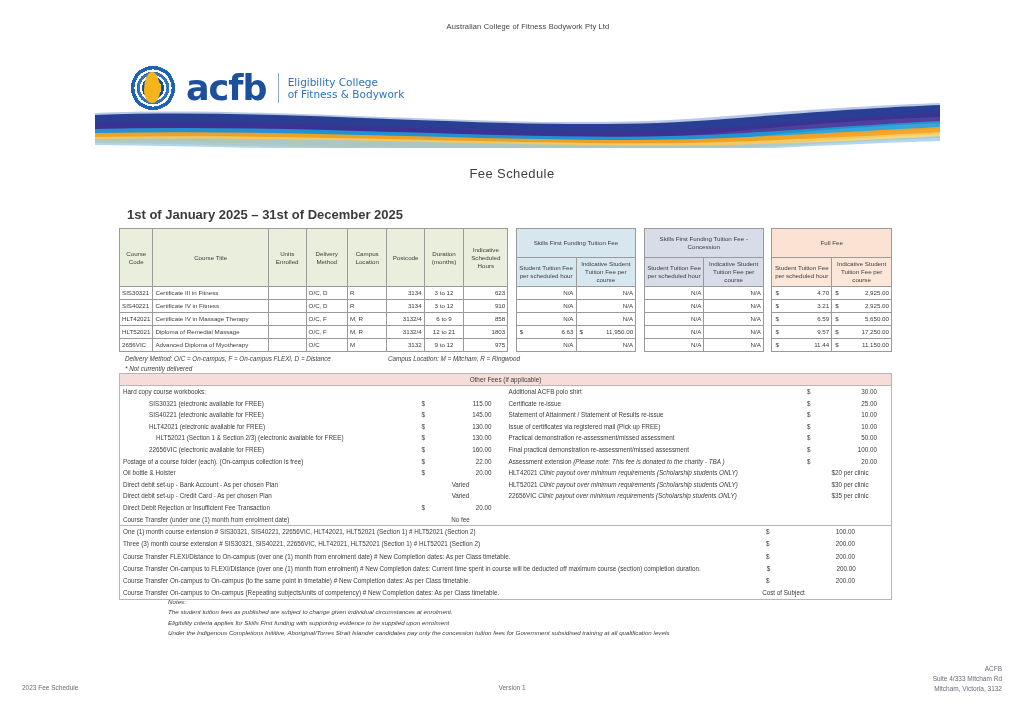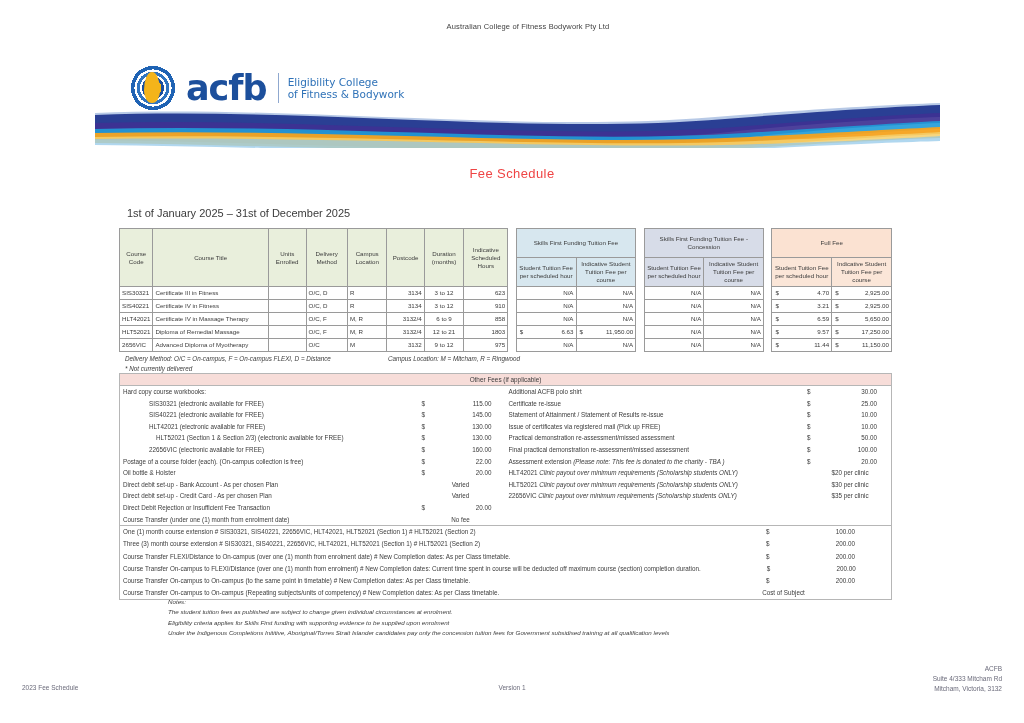--- a/index.html
+++ b/index.html
@@ -100,30 +100,30 @@
   }
 
   
   .page-title {
     position: absolute;
     top: 166px;
     left: 0;
     width: 1024px;
     text-align: center;
     font-size: 13px;
-    color: #ef4444;
+    color: #404040;
     letter-spacing: .4px;
   }
 
   .period {
     position: absolute;
     top: 207px;
     left: 127px;
-    font-size: 11px;
-    font-weight: normal;
+    font-size: 13px;
+    font-weight: bold;
     color: #3b3b3b;
   }
 
   
   table {
     border-collapse: collapse;
   }
   .fee-table {
     position: absolute;
     top: 228px;

